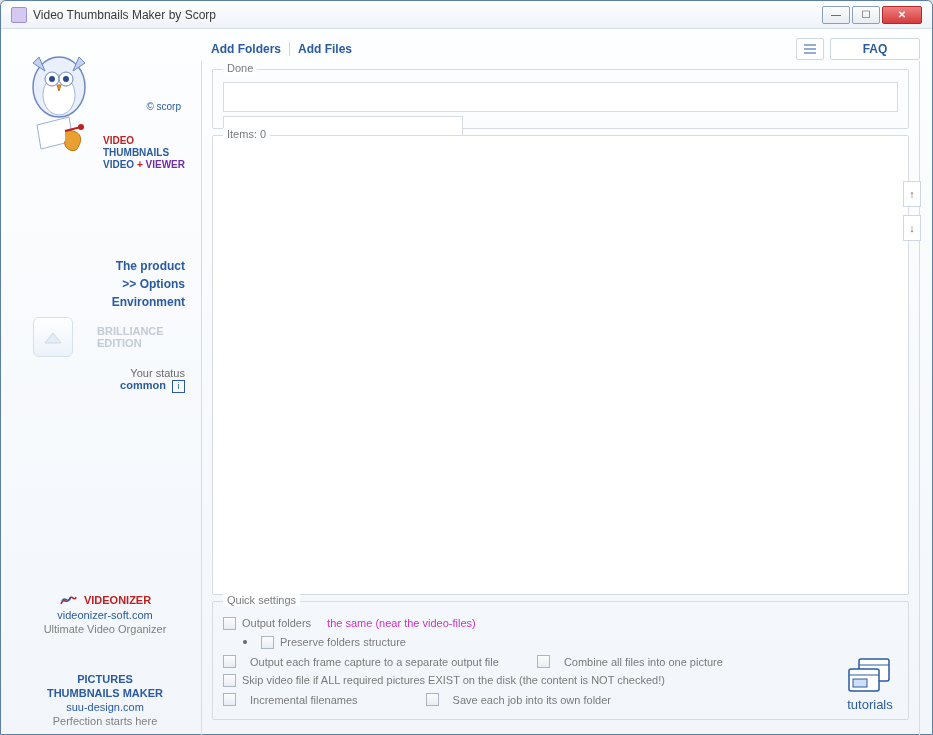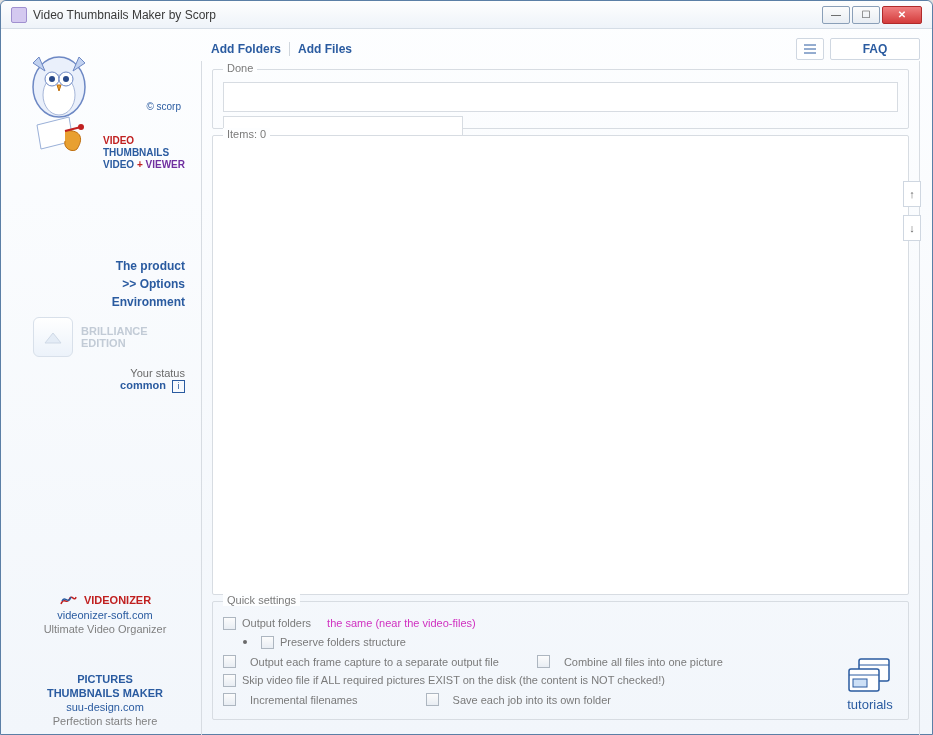--- a/index.html
+++ b/index.html
@@ -23,21 +23,21 @@
 .app-name { position: absolute; left: 88px; top: 92px; font-size: 10px; line-height: 12px; }
 .app-name .l1 { color: #c02020; font-weight: bold; }
 .app-name .l2 { color: #2a5ba0; font-weight: bold; }
 .app-name .l3 .m { color: #2a5ba0; font-weight: bold; }
 .app-name .l3 .p { color: #c02020; font-weight: bold; }
 .app-name .l3 .v { color: #7030a0; font-weight: bold; }
 
 .navlinks { text-align: right; padding-right: 10px; margin-top: 84px; }
 .navlinks a { display: block; color: #2a5ba0; font-weight: bold; text-decoration: none; font-size: 12px; line-height: 18px; cursor: pointer; }
 
-.brilliance { display: flex; align-items: center; margin-top: 6px; padding-left: 18px; }
+.brilliance { display: flex; align-items: center; margin-top: 6px; padding-left: 18px; gap: 16px; }
 .brilliance-icon { width: 40px; height: 40px; background: linear-gradient(#fff,#ecf2fa); border: 1px solid #d8e0ea; border-radius: 6px; display: flex; align-items: center; justify-content: center; margin-right: 8px; }
 .brilliance-text { color: #c2cbd6; font-weight: bold; font-size: 11px; line-height: 12px; }
 
 .status-block { text-align: right; padding-right: 10px; margin-top: 10px; font-size: 11px; }
 .status-label { color: #6a6a6a; }
 .status-value { color: #2a5ba0; font-weight: bold; }
 .info-icon { display: inline-flex; width: 13px; height: 13px; border: 1px solid #2a5ba0; color: #2a5ba0; align-items: center; justify-content: center; font-size: 9px; margin-left: 3px; vertical-align: middle; cursor: pointer; }
 
 .promo { margin-top: 200px; text-align: center; font-size: 11px; line-height: 14px; }
 .promo .title { color: #c02020; font-weight: bold; }

